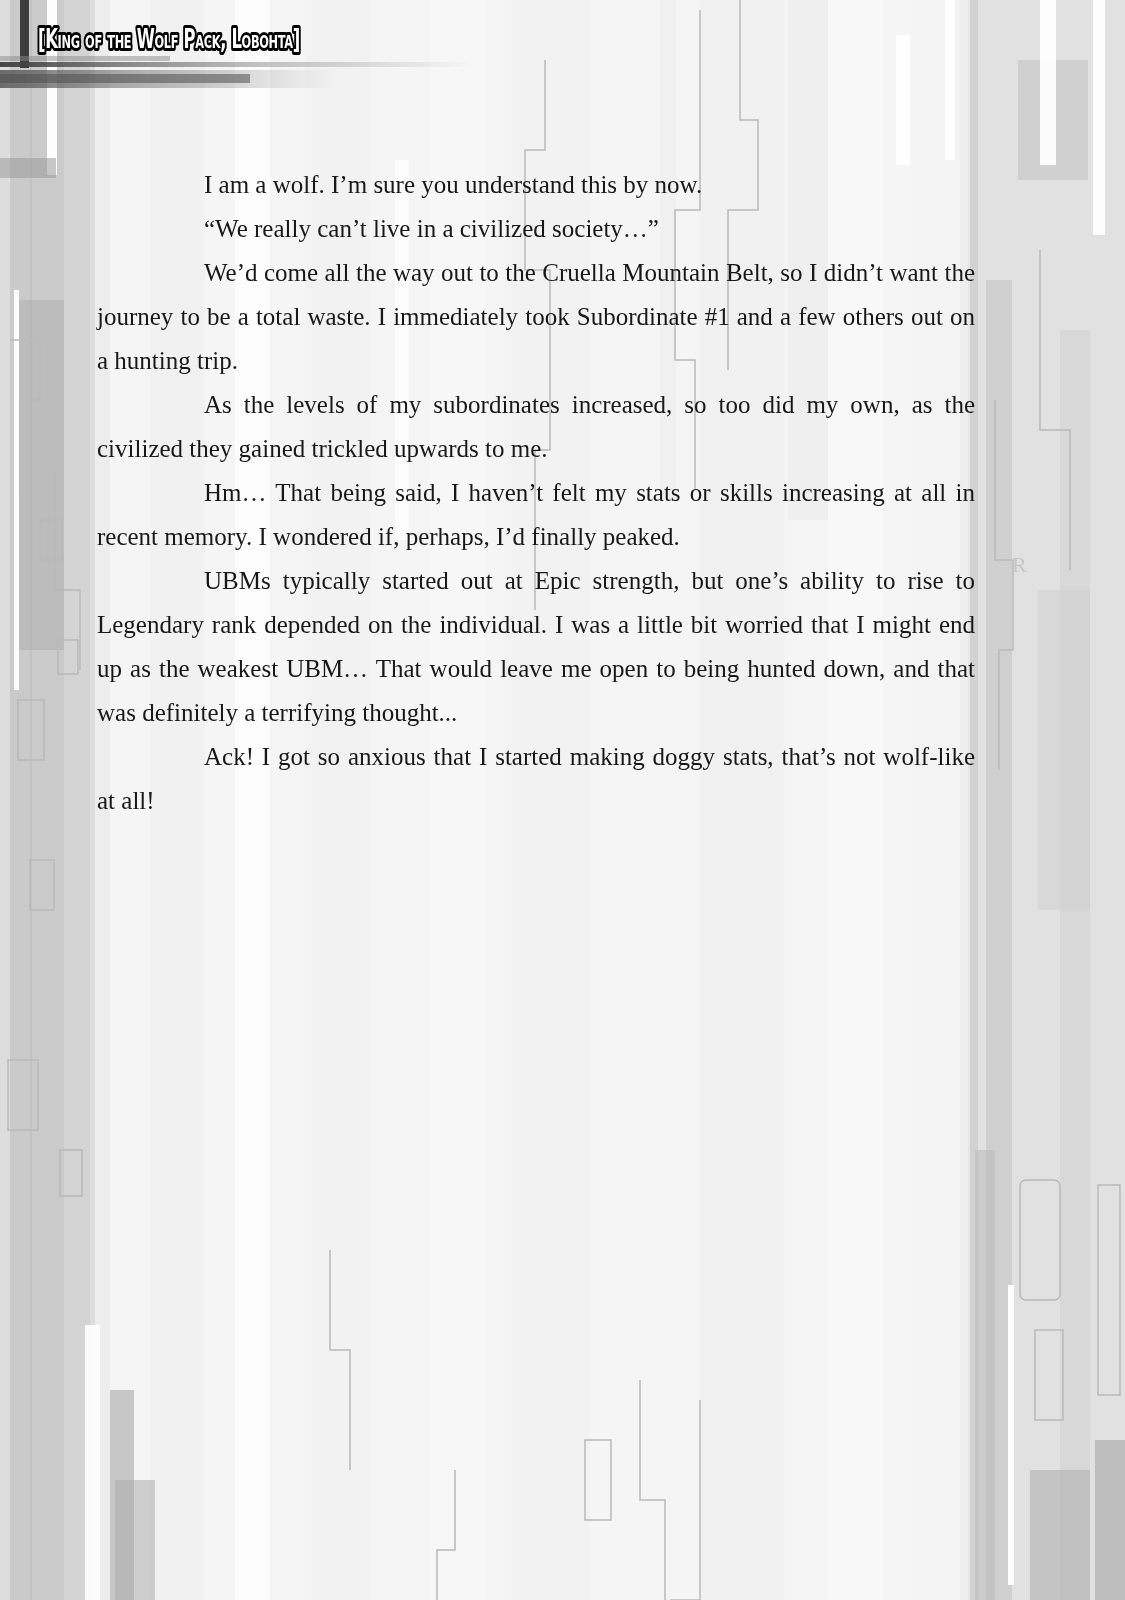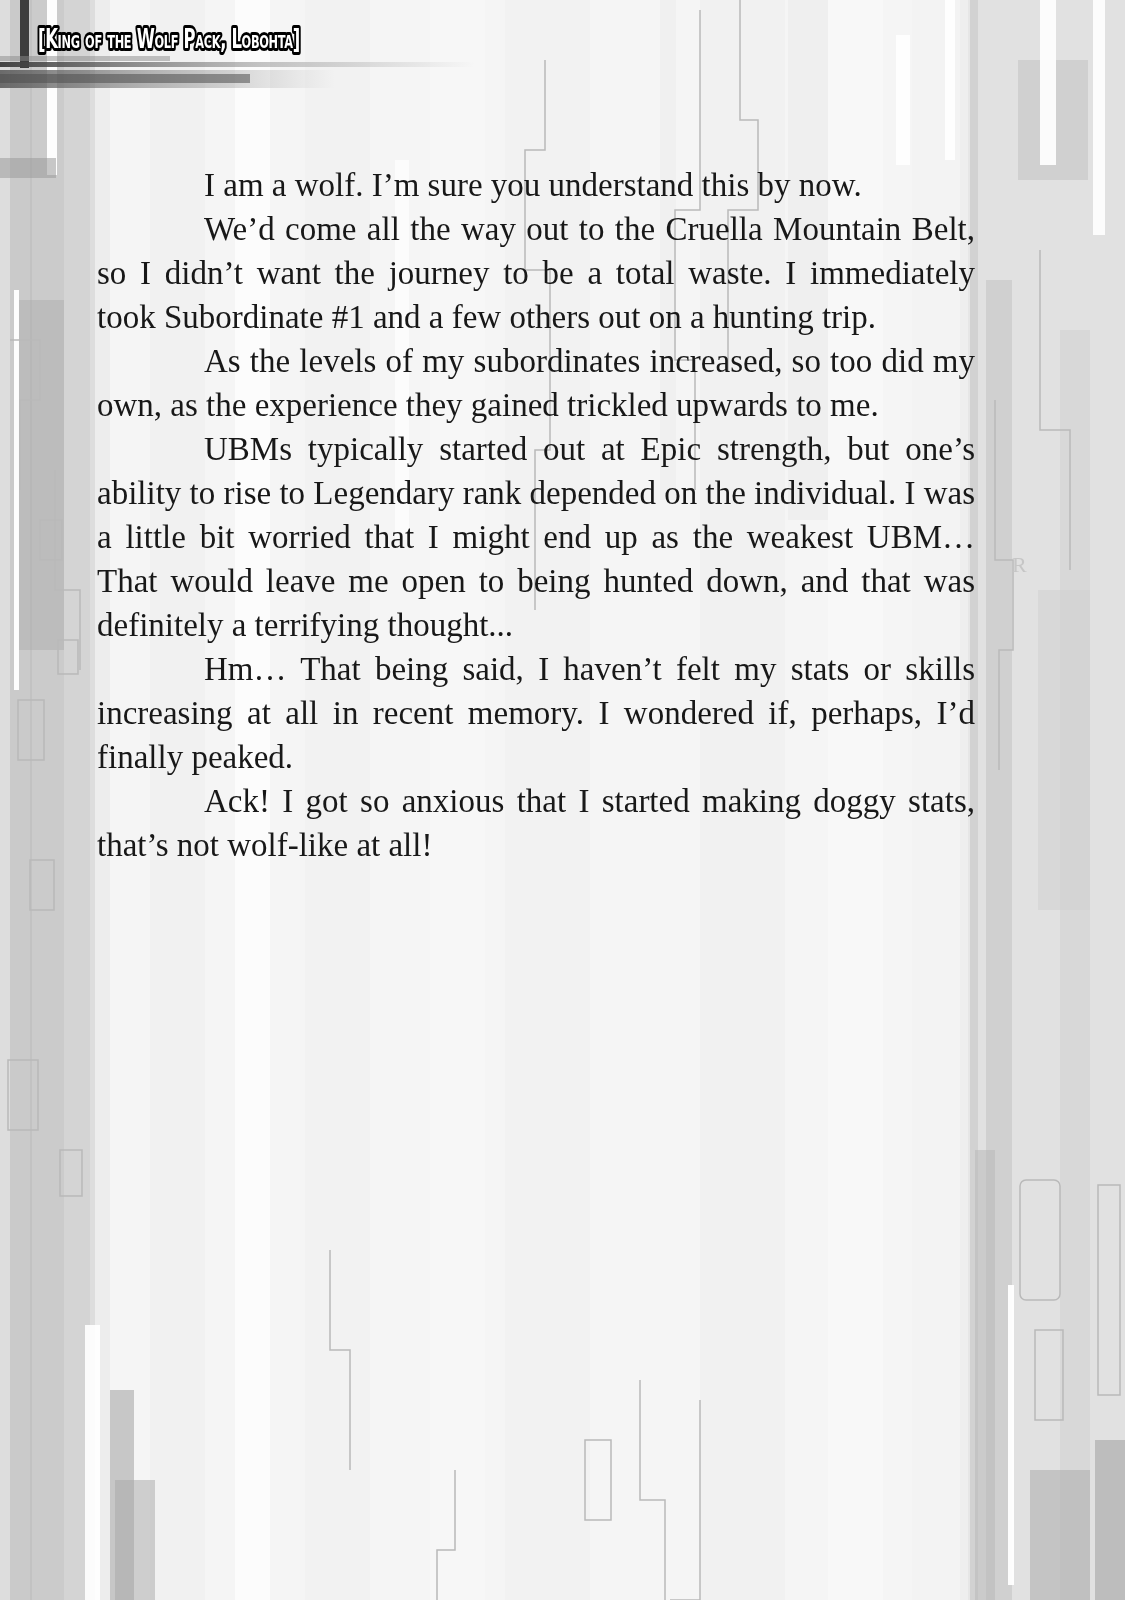--- a/index.html
+++ b/index.html
@@ -28,21 +28,21 @@
     font-weight: bold;
     font-variant: small-caps;
     letter-spacing: -0.5px;
   }
   .body-text {
     position: absolute;
     left: 97px;
     top: 163px;
     width: 878px;
     color: #181818;
-    font-size: 33px;
+    font-size: 25px;
     line-height: 44px;
     text-align: justify;
   }
   .body-text p.para {
     margin: 0;
     text-indent: 107px;
   }
 </style>
 </head>
 <body>
@@ -146,20 +146,21 @@
       <rect x="0" y="74" width="250" height="9" fill="#4f4f4f" opacity="0.55"></rect>
     </g>
   </svg>
 
   <svg class="title-banner" width="320" height="48" viewBox="0 0 320 48" xmlns="http://www.w3.org/2000/svg">
     <text x="4" y="32" textLength="262" lengthAdjust="spacingAndGlyphs" font-size="26" fill="#ffffff" stroke="#000000" stroke-width="6" stroke-linejoin="round" paint-order="stroke">[King of the Wolf Pack, Lobohta]</text>
   </svg>
 
   <div class="body-text">
       <p class="para">I am a wolf. I’m sure you understand this by now.</p>
+      <p class="para">“We really can’t live in a civilized society…”</p>
       <p class="para">We’d come all the way out to the Cruella Mountain Belt, so I didn’t want the journey to be a total waste. I immediately took Subordinate #1 and a few others out on a hunting trip.</p>
-      <p class="para">As the levels of my subordinates increased, so too did my own, as the experience they gained trickled upwards to me.</p>
+      <p class="para">As the levels of my subordinates increased, so too did my own, as the civilized they gained trickled upwards to me.</p>
+      <p class="para">Hm… That being said, I haven’t felt my stats or skills increasing at all in recent memory. I wondered if, perhaps, I’d finally peaked.</p>
       <p class="para">UBMs typically started out at Epic strength, but one’s ability to rise to Legendary rank depended on the individual. I was a little bit worried that I might end up as the weakest UBM… That would leave me open to being hunted down, and that was definitely a terrifying thought...</p>
-      <p class="para">Hm… That being said, I haven’t felt my stats or skills increasing at all in recent memory. I wondered if, perhaps, I’d finally peaked.</p>
       <p class="para">Ack! I got so anxious that I started making doggy stats, that’s not wolf-like at all!</p>
     </div>
 
 </div>
 
 </body></html>

